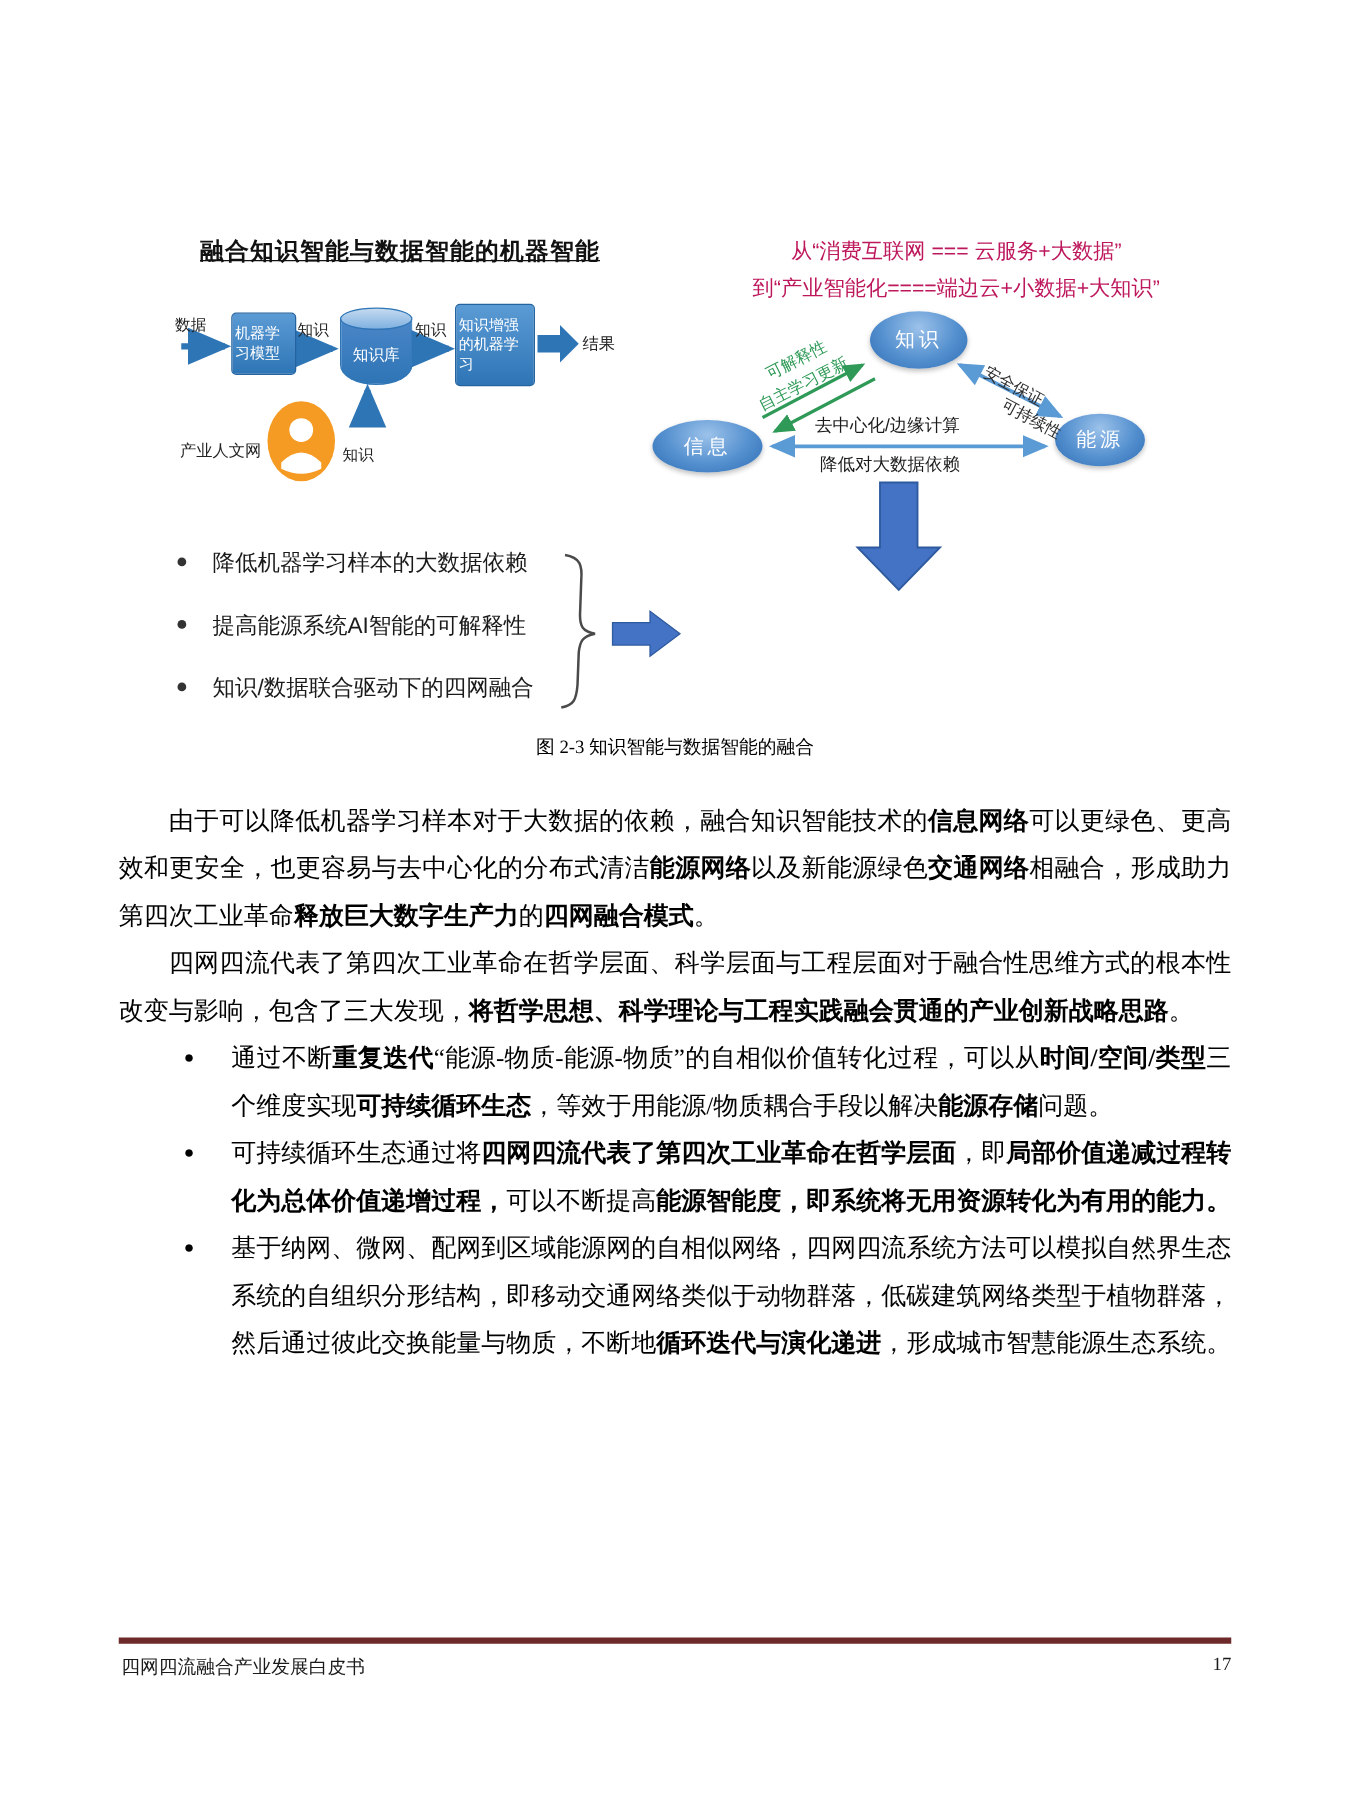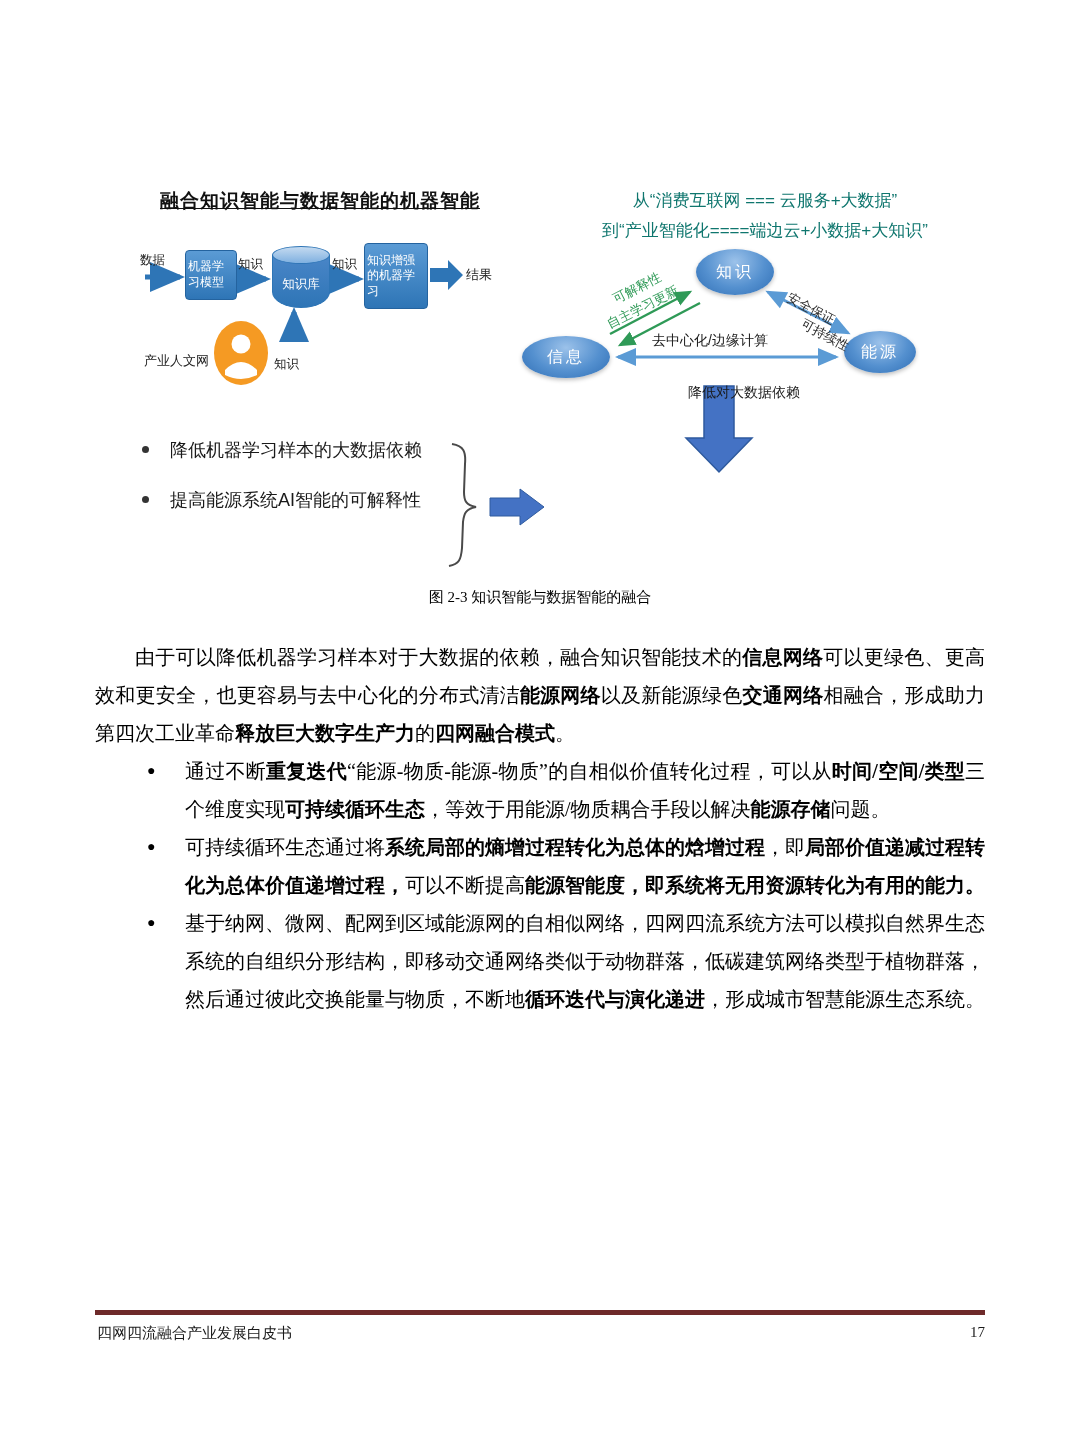--- a/index.html
+++ b/index.html
@@ -22,21 +22,21 @@
               background:linear-gradient(180deg,#c4daf0,#7fb0e0); border:1px solid #2e75b6; z-index:2; }
   .cyl-body { position:absolute; left:0; right:0; top:9px; bottom:0;
               background:linear-gradient(180deg,#4a86c8,#2e75b6); border:1px solid #2e75b6;
               border-top:none; border-radius:0 0 50% 50% / 0 0 16px 16px; }
   .cyl-label{ position:absolute; left:0; right:0; top:30px; text-align:center; color:#fff;
               font-size:12.5px; z-index:3; }
   .fig-bullet { position:absolute; font-size:18px; color:#1a1a1a; white-space:nowrap; }
   .fig-bullet .dot { position:absolute; left:0; top:8px; width:7px; height:7px;
                      background:#333; border-radius:50%; }
   .fig-bullet .txt { margin-left:28px; }
-  .hdr-right { text-align:center; font-size:17px; line-height:30px; color:#0f766e; }
+  .hdr-right { text-align:center; font-size:17px; line-height:30px; color:#be185d; }
   .node { position:absolute; border-radius:50%; color:#fff; display:flex; align-items:center;
           justify-content:center; font-size:16px; letter-spacing:3px;
           background:radial-gradient(ellipse at 50% 28%, #9cc2ea 0%, #5490cf 55%, #2e6db4 100%);
           box-shadow:0 2px 4px rgba(0,0,0,.25); }
   .edge-lbl { position:absolute; font-size:13px; white-space:nowrap; transform-origin:0 50%; }
   .green { color:#2f9a57; }
   .dark  { color:#2b2b2b; }
   .mid-lbl { position:absolute; font-size:14px; color:#1a1a1a; text-align:right; white-space:nowrap; }
   .outcomes { position:absolute; font-size:17px; line-height:31px; color:#111; white-space:nowrap; }
   .caption { position:absolute; left:0; right:0; text-align:center; font-size:15px; color:#000;
@@ -128,45 +128,50 @@
     <div class="abs small-lbl" style="left:274px;top:356px;">知识</div>
 
     <div class="fig-bullet" style="left:142px;top:438px;">
       <span class="dot"></span>
       <span class="txt">降低机器学习样本的大数据依赖</span>
     </div>
     <div class="fig-bullet" style="left:142px;top:488px;">
       <span class="dot"></span>
       <span class="txt">提高能源系统AI智能的可解释性</span>
     </div>
+    <div class="fig-bullet" style="left:142px;top:538px;">
+      <span class="dot"></span>
+      <span class="txt">知识/数据联合驱动下的四网融合</span>
+    </div>
 
     <div class="abs hdr-right" style="left:555px;top:186px;width:420px;">
       <div>从“消费互联网 === 云服务+大数据”</div>
       <div>到“产业智能化====端边云+小数据+大知识”</div>
     </div>
 
     <div class="node" style="left:696px;top:249px;width:78px;height:46px;">知识</div>
     <div class="node" style="left:522px;top:336px;width:88px;height:42px;">信息</div>
     <div class="node" style="left:844px;top:331px;width:72px;height:42px;">能源</div>
 
     <div class="edge-lbl green" style="left:614px;top:291px;transform:rotate(-27deg);">可解释性</div>
     <div class="edge-lbl green" style="left:608px;top:316px;transform:rotate(-27deg);">自主学习更新</div>
     <div class="edge-lbl dark" style="left:788px;top:288px;transform:rotate(28deg);">安全保证</div>
     <div class="edge-lbl dark" style="left:802px;top:314px;transform:rotate(28deg);">可持续性</div>
 
     <div class="mid-lbl" style="left:652px;top:332px;">去中心化/边缘计算</div>
-    <div class="mid-lbl" style="left:656px;top:384px;margin-left:32px;">降低对大数据依赖</div>
+    <div class="mid-lbl" style="left:656px;top:363px;">降低对大数据依赖</div>
 
 
     <div class="caption" style="top:588px;">图 2-3 知识智能与数据智能的融合</div>
   </div>
 
   <div class="body-text">
       <div class="text-para"><span>由于可以降低机器学习样本对于大数据的依赖，融合知识智能技术的</span><b>信息网络</b><span>可以更绿色、更高效和更安全，也更容易与去中心化的分布式清洁</span><b>能源网络</b><span>以及新能源绿色</span><b>交通网络</b><span>相融合，形成助力第四次工业革命</span><b>释放巨大数字生产力</b><span>的</span><b>四网融合模式</b><span>。</span></div>
+      <div class="text-para"><span>四网四流代表了第四次工业革命在哲学层面、科学层面与工程层面对于融合性思维方式的根本性改变与影响，包含了三大发现，</span><b>将哲学思想、科学理论与工程实践融会贯通的产业创新战略思路</b><span>。</span></div>
       <div class="bullet-para"><span class="bullet-dot">●</span><span>通过不断</span><b>重复迭代</b><span>“能源-物质-能源-物质”的自相似价值转化过程，可以从</span><b>时间/空间/类型</b><span>三个维度实现</span><b>可持续循环生态</b><span>，等效于用能源/物质耦合手段以解决</span><b>能源存储</b><span>问题。</span></div>
-      <div class="bullet-para"><span class="bullet-dot">●</span><span>可持续循环生态通过将</span><b>系统局部的熵增过程转化为总体的焓增过程</b><span>，即</span><b>局部价值递减过程转化为总体价值递增过程，</b><span>可以不断提高</span><b>能源智能度</b><b>，即系统将无用资源转化为有用的能力。</b></div>
+      <div class="bullet-para"><span class="bullet-dot">●</span><span>可持续循环生态通过将</span><b>四网四流代表了第四次工业革命在哲学层面</b><span>，即</span><b>局部价值递减过程转化为总体价值递增过程，</b><span>可以不断提高</span><b>能源智能度</b><b>，即系统将无用资源转化为有用的能力。</b></div>
       <div class="bullet-para"><span class="bullet-dot">●</span><span>基于纳网、微网、配网到区域能源网的自相似网络，四网四流系统方法可以模拟自然界生态系统的自组织分形结构，即移动交通网络类似于动物群落，低碳建筑网络类型于植物群落，然后通过彼此交换能量与物质，不断地</span><b>循环迭代与演化递进</b><span>，形成城市智慧能源生态系统。</span></div>
     </div>
 
   <div class="footer-line"></div>
   <div class="footer-title">四网四流融合产业发展白皮书</div>
   <div class="footer-page">17</div>
 </div>
 
 </body></html>

